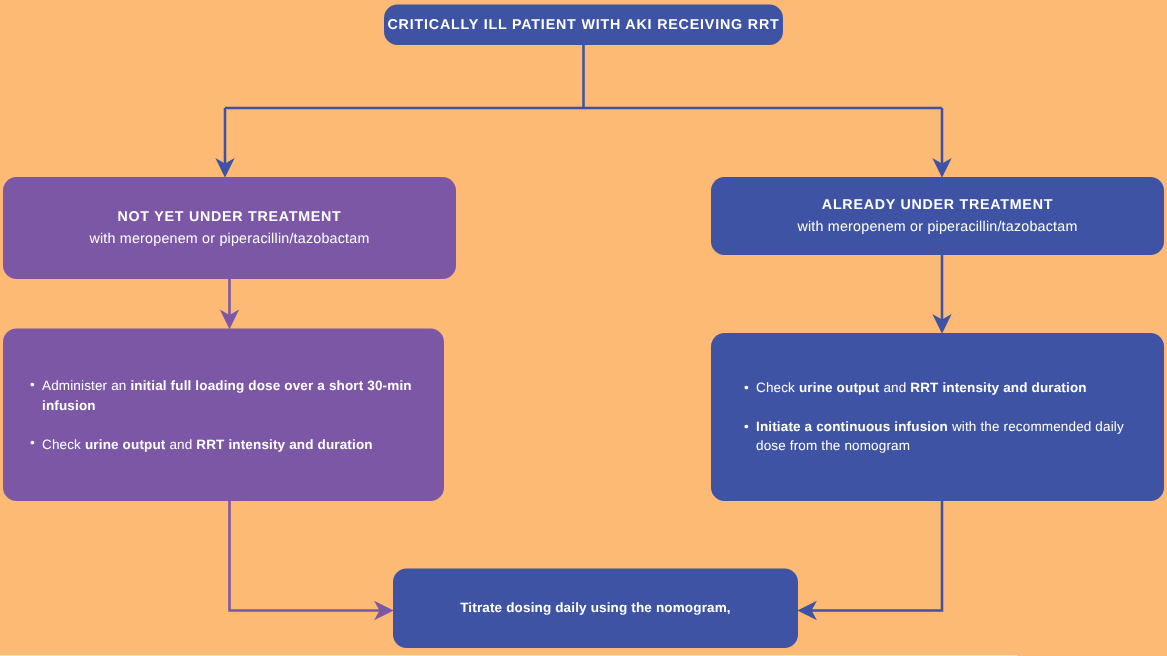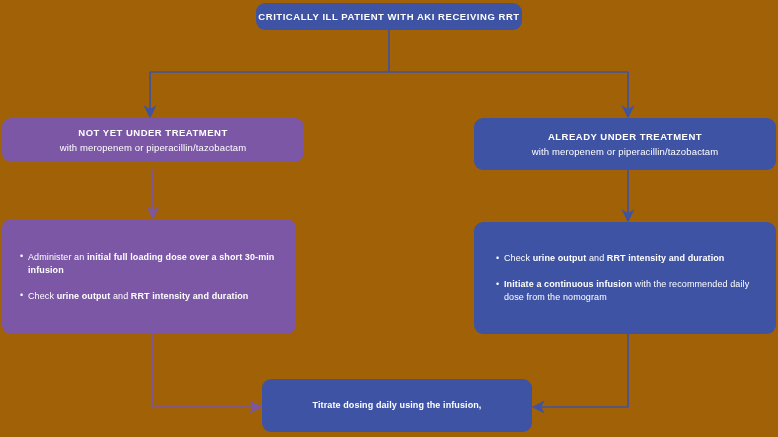--- a/index.html
+++ b/index.html
@@ -8,21 +8,21 @@
     background: #ffffff;
   }
   body {
     font-family: "Liberation Sans", sans-serif;
     -webkit-font-smoothing: antialiased;
   }
   #canvas {
     position: relative;
     width: 778px;
     height: 437px;
-    background: #a16207;
+    background: #fdba74;
     overflow: hidden;
   }
   svg.connectors {
     position: absolute;
     left: 0;
     top: 0;
     width: 778px;
     height: 437px;
     pointer-events: none;
   }
@@ -44,21 +44,21 @@
     left: 256px; top: 3px; width: 266px; height: 27px;
   }
   #node-root .title {
     font-size: 9.5px;
     font-weight: bold;
     letter-spacing: 0.55px;
   }
 
   
   #node-left-header {
-    left: 2px; top: 118px; width: 302px; height: 44px;
+    left: 2px; top: 118px; width: 302px; height: 68px;
     padding: 0 14px;
   }
   #node-right-header {
     left: 474px; top: 118px; width: 302px; height: 52px;
     padding: 0 14px;
   }
   .hdr-title {
     font-size: 9.5px;
     font-weight: bold;
     letter-spacing: 0.5px;
@@ -171,16 +171,16 @@
   </div>
 
   <div class="node blue" id="node-right-body">
     <ul class="bullets">
         <li><span>Check </span><b>urine output</b><span> and </span><b>RRT intensity and duration</b></li>
         <li><b>Initiate a continuous infusion</b><span> with the recommended daily dose from the nomogram</span></li>
       </ul>
   </div>
 
   <div class="node blue center" id="node-bottom">
-    <div class="bot-line strong">Titrate dosing daily using the infusion,</div>
+    <div class="bot-line strong">Titrate dosing daily using the nomogram,</div>
   </div>
 
 </div>
 
 </body></html>

